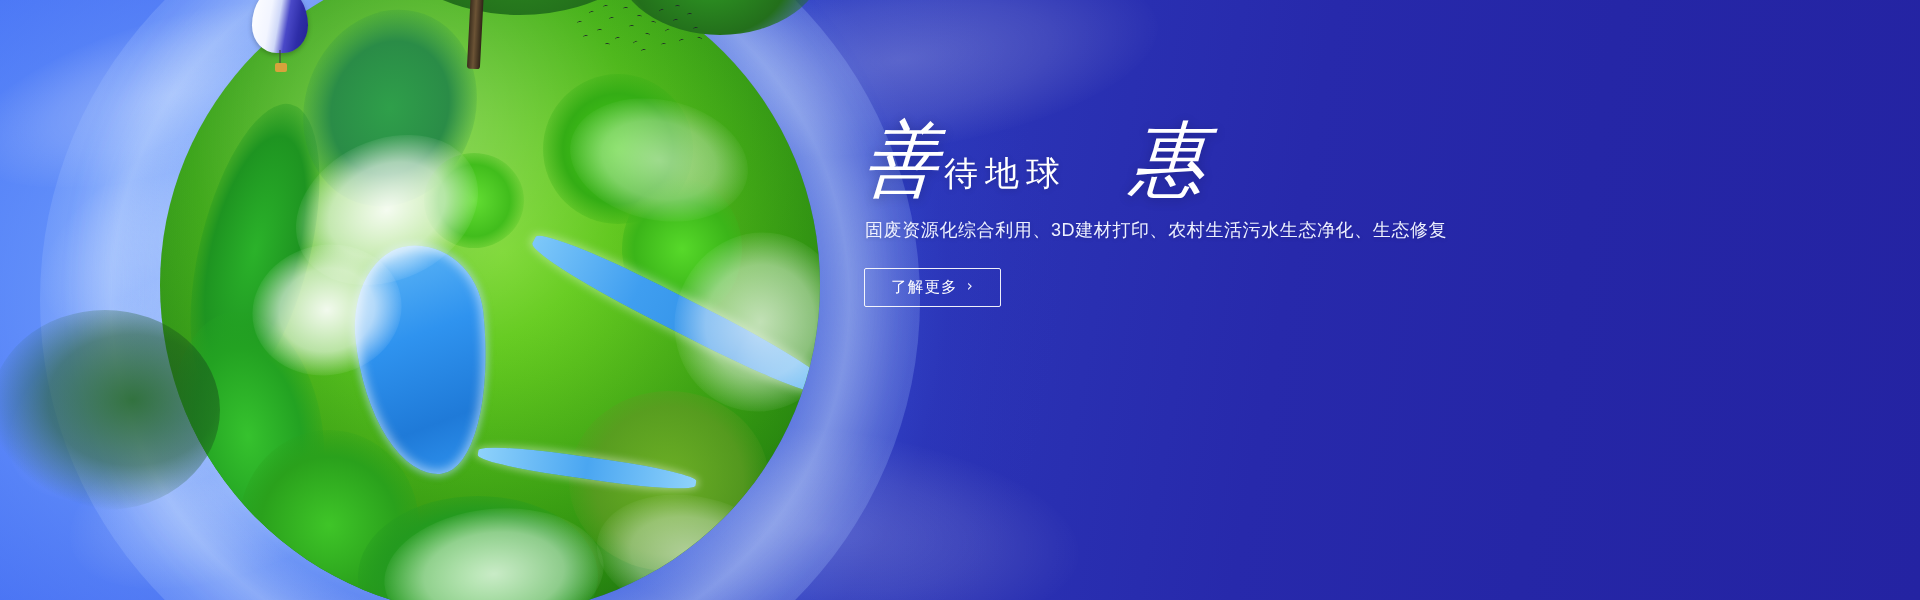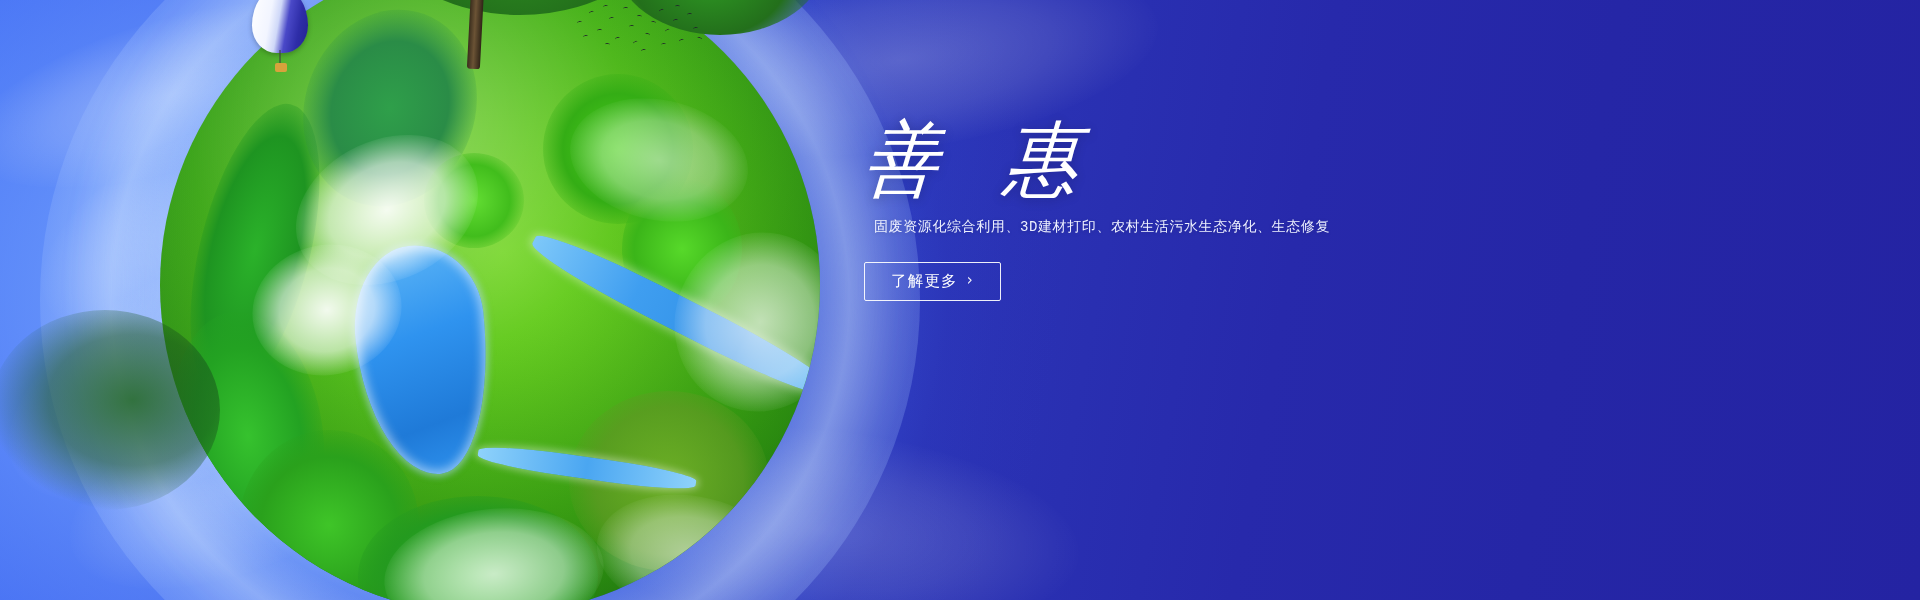--- a/index.html
+++ b/index.html
@@ -244,26 +244,26 @@
     letter-spacing:7.5px;
     font-weight:400;
     color:#f4f6ff;
     margin-top:18px;
     margin-left:2px;
     white-space:nowrap;
     text-shadow:0 1px 5px rgba(0,0,0,.18);
   }
 
   .desc {
-    font-family:Liberation Mono, monospace;
-    font-size:14px;
+    font-family:Liberation Sans, sans-serif;
+    font-size:18px;
     letter-spacing:0.6px;
     color:#eef1ff;
     margin-top:18px;
-    margin-left:12px;
+    margin-left:3px;
     white-space:nowrap;
     text-shadow:0 1px 4px rgba(0,0,0,.15);
   }
 
   .cta {
     display:inline-flex;
     align-items:center;
     justify-content:center;
     gap:9px;
     margin-top:26px;
@@ -363,20 +363,21 @@
         <span class="bird" style="left: 122px; top: 34px; transform: rotate(19deg);"></span>
         <span class="bird" style="left: 30px; top: 40px; transform: rotate(5deg);"></span>
         <span class="bird" style="left: 66px; top: 46px; transform: rotate(-13deg);"></span>
       </div>
   </div>
 
   <div class="content">
 
     <div class="headline">
       <span class="brush">善</span>
+      <span class="sub-brush">待地球</span>
       <span class="gap"></span>
       <span class="brush">惠</span>
     </div>
 
 
     <div class="desc">固废资源化综合利用、3D建材打印、农村生活污水生态净化、生态修复</div>
 
     <button class="cta">
       <span>了解更多</span>
       <span class="chev">›</span>

